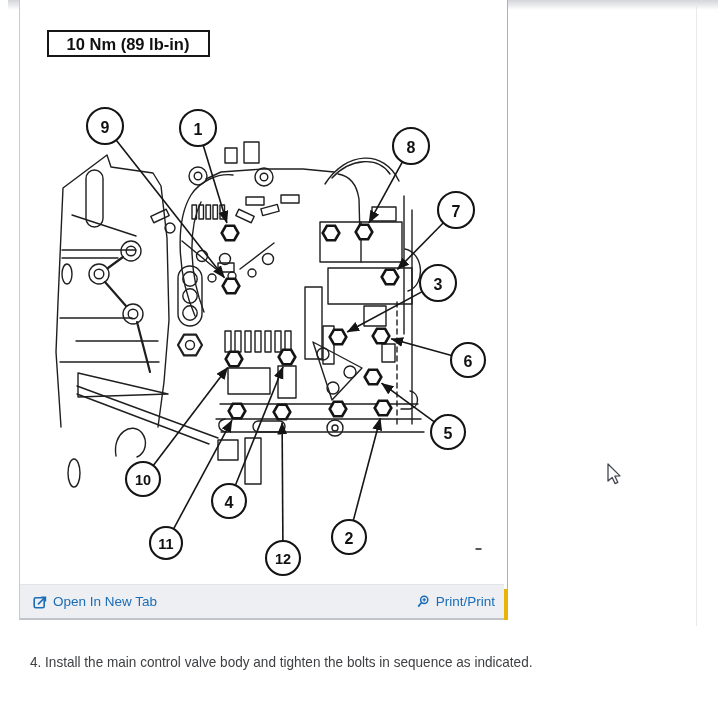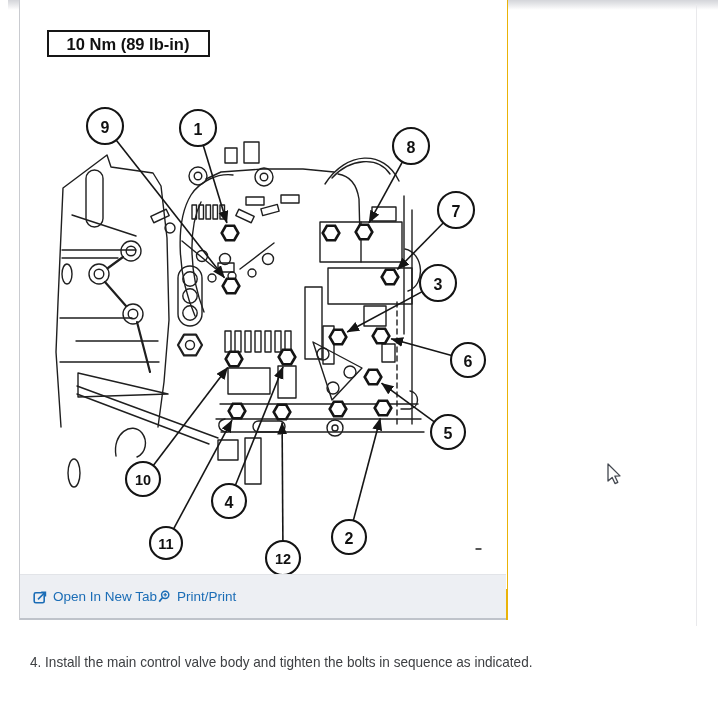--- a/index.html
+++ b/index.html
@@ -10,27 +10,27 @@
   .top-strip{
     position:absolute;left:8px;right:0;top:0;height:10px;
     background:linear-gradient(to bottom,#d4d5da 0px,#e4e5e8 4px,#ffffff 10px);
   }
   .right-rule{
     position:absolute;left:696px;top:4px;width:1px;height:622px;
     background:#e9e9ec;
   }
   .panel{
     position:absolute;left:19px;top:0;width:489px;height:620px;
-    border-left:1px solid #c9cbd0;border-right:2px solid #eab308;
+    border-left:1px solid #c9cbd0;border-right:4px solid #eab308;
     background:#bef264;box-sizing:border-box;
   }
   .canvas{position:absolute;left:0;top:0;width:487px;height:589px;background:#fff;}
   .toolbar{
-    position:absolute;left:0;right:0;bottom:0;height:46px;box-sizing:border-box;
-    display:flex;align-items:center;justify-content:flex-start;
+    position:absolute;left:0;right:0;bottom:0;height:36px;box-sizing:border-box;
+    display:flex;align-items:center;justify-content:space-between;
     padding:0 9px 0 13px;background:#edeff3;
     border-top:1px solid #e2e4e8;border-bottom:2px solid #bfc3ca;
   }
   .link{
     display:flex;align-items:center;gap:6px;cursor:pointer;
     color:#1b6db6;font-size:13.5px;text-decoration:none;white-space:nowrap;
   }
   .link .icon{display:block;}
   .caption{
     position:absolute;left:30px;top:654px;

